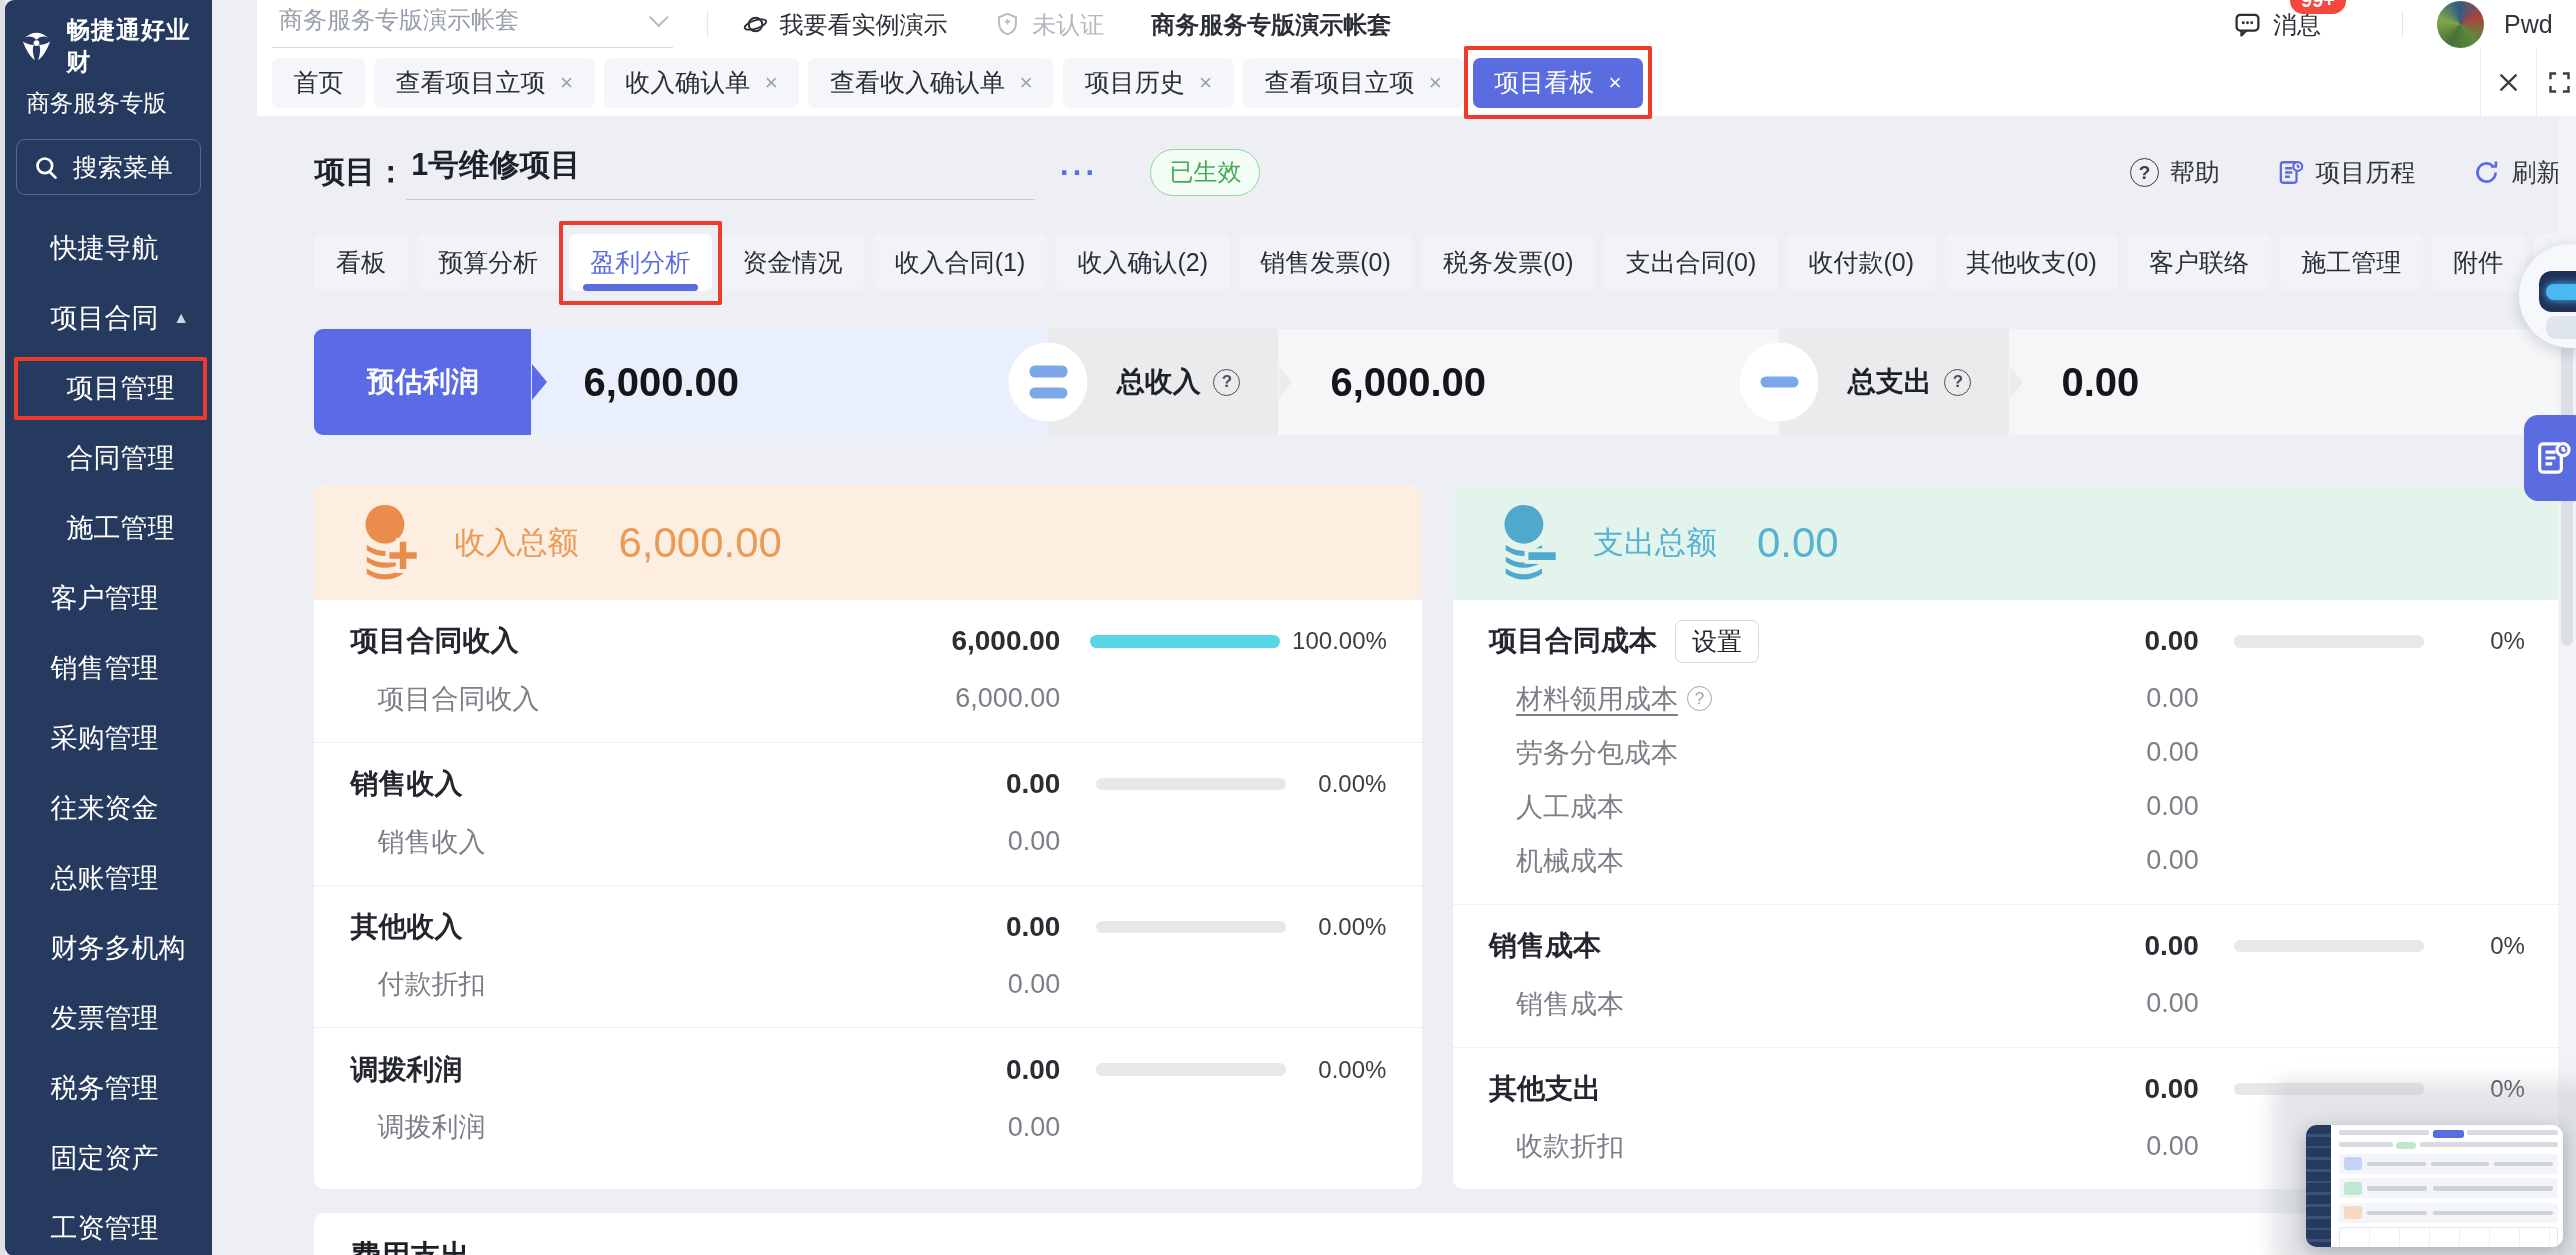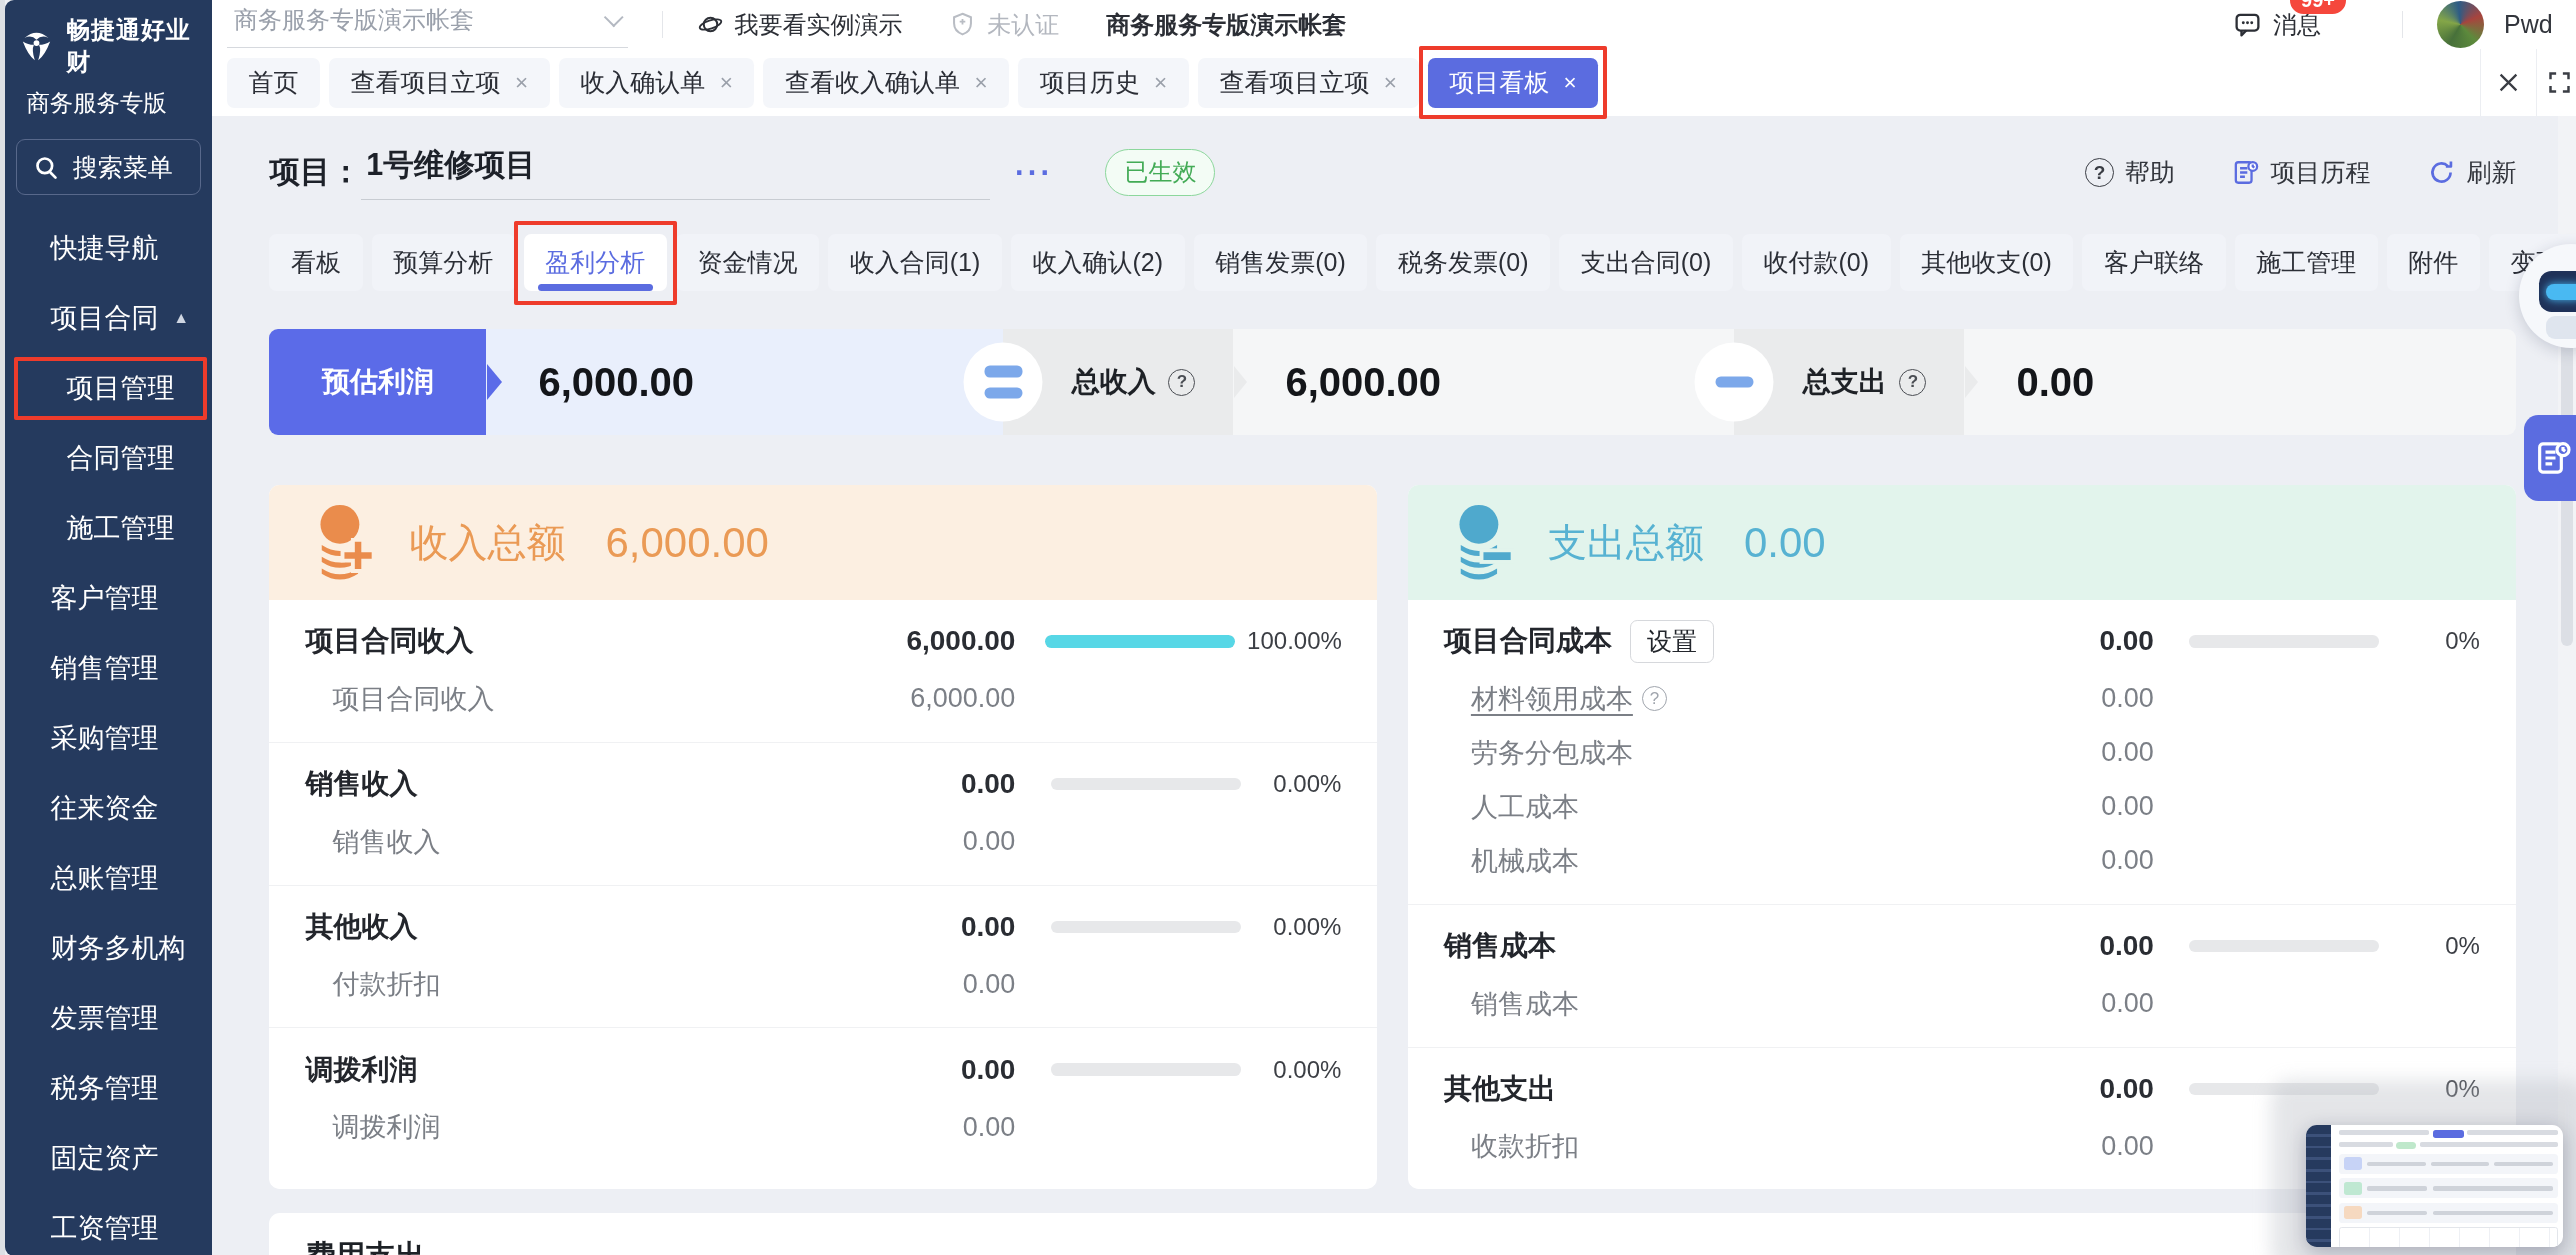--- a/index.html
+++ b/index.html
@@ -27,21 +27,21 @@
   .side-arrow { position:absolute; right:23.4px; font-size:16px; color:#cfd6e2; }
 
   
   .red-ring { position:absolute; border:4.5px solid #ee3b2b; border-radius:1.8px;
     pointer-events:none; z-index:9; }
   .ring-side { inset:3.6px 5.4px 3.6px 9px; }
   .ring-tab  { inset:-11.7px -9px; }
   .ring-subtab { inset:-13.5px -10px; }
 
   
-  .main { flex:1; min-width:0; display:flex; flex-direction:column; }
+  .main { flex:1; min-width:0; display:flex; flex-direction:column;padding-left:45px; }
 
   .topbar { height:49px; flex:none; background:#fff; display:flex; align-items:center;
     padding:0 23.4px 0 14.4px; }
   .acct { width:401px; display:flex; align-items:center; justify-content:space-between;
     border-bottom:0.9px solid #d6d9de; padding:3.6px 9px 10.8px 7.2px; color:#9aa0ab;
     font-size:24px; cursor:pointer; }
   .chev { width:14.4px; height:14.4px; border-right:2.7px solid #b4b9c2; border-bottom:2.7px solid #b4b9c2;
     transform:rotate(45deg) translateY(-3.6px); }
   .vdiv { width:0.9px; height:27px; background:#e4e6ea; margin:0 34px; flex:none; }
   .top-item { display:flex; align-items:center; gap:10.8px; font-size:24px; color:#2c2f36;
@@ -126,21 +126,21 @@
     transform:translateY(-50%); border-left:13.5px solid #eaebec;
     border-top:16px solid transparent; border-bottom:16px solid transparent; z-index:2; }
   .qcirc.sm { width:27px; height:27px; font-size:17px; border-color:#4a4d53; color:#4a4d53; }
 
   
   .panels { display:flex; gap:30.5px; margin-top:50px; width:2247px; align-items:stretch; }
   .panel { width:1108px; background:#fff; border-radius:10.8px; overflow:hidden; }
   .panel-head { height:115px; display:flex; align-items:center; padding-left:32px; }
   .panel-head.income { background:#fcefe1; }
   .panel-head.expense { background:#e2f4ec; }
-  .head-title { margin-left:25px; font-size:39px; }
+  .head-title { margin-left:25px; font-size:31px; }
   .head-total { margin-left:40px; font-size:42px; font-weight:500; }
   .income-c { color:#ea9a55; }
   .expense-c { color:#57b2d2; }
   .pgroup { padding:10.8px 0 16px; }
   .pgroup + .pgroup { border-top:1.8px solid #f0f1f3; }
   .prow { display:grid; grid-template-columns:1fr 234px 296px; align-items:center;
     padding:0 36px;gap:30px; }
   .prow.main { height:61px; }
   .prow.sub { height:54px; }
   .plabel { display:flex; align-items:center; font-size:28px; font-weight:700; color:#23262c; }

